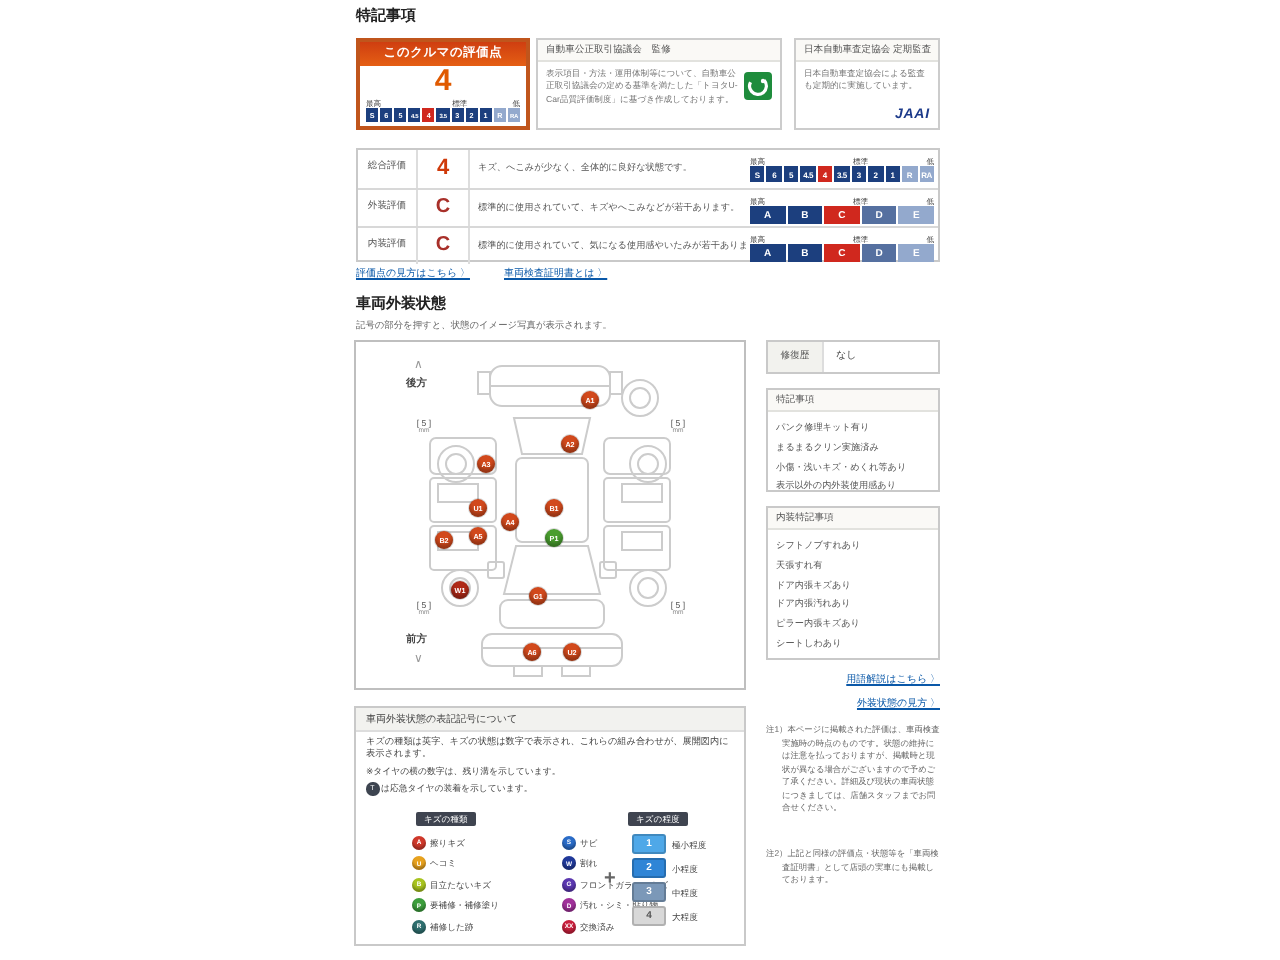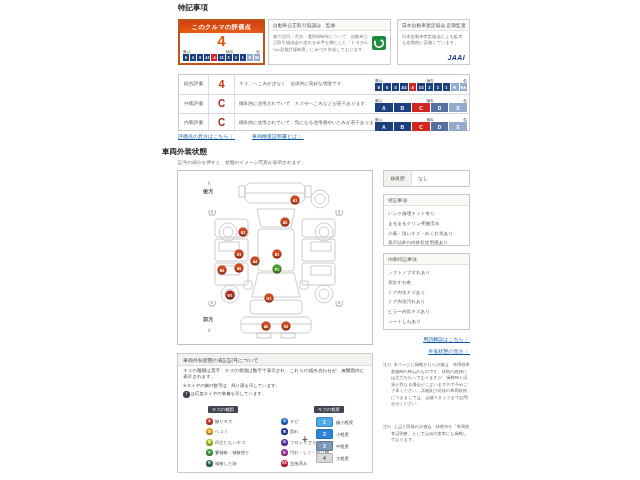--- a/index.html
+++ b/index.html
@@ -210,21 +210,21 @@
             <span class="cell slate">D</span>
             <span class="cell lt">E</span>
           </div>
       </div>
     </div>
   </div>
 
   <a class="abs lnk" style="left:178px;top:133px;">評価点の見方はこちら 〉</a>
   <a class="abs lnk" style="left:252px;top:133px;">車両検査証明書とは 〉</a>
 
-  <div class="abs h-title" style="left:162px;top:147px;text-align:center;">車両外装状態</div>
+  <div class="abs h-title" style="left:178px;top:147px;text-align:center;">車両外装状態</div>
   <div class="abs hint" style="left:178px;top:159px;">記号の部分を押すと、状態のイメージ写真が表示されます。</div>
 
   <div class="abs diag-box">
     <svg class="abs" style="left:0;top:0;" width="194" height="173" viewBox="0 0 194 173" fill="none" stroke="#cccccc" stroke-width="1">
       <rect x="67" y="12" width="60" height="20" rx="6"></rect>
       <line x1="67" y1="22" x2="127" y2="22"></line>
       <rect x="61" y="15" width="6" height="11"></rect>
         <rect x="127" y="15" width="6" height="11"></rect>
       <circle cx="142" cy="28" r="9"></circle>
         <circle cx="142" cy="28" r="5"></circle>

